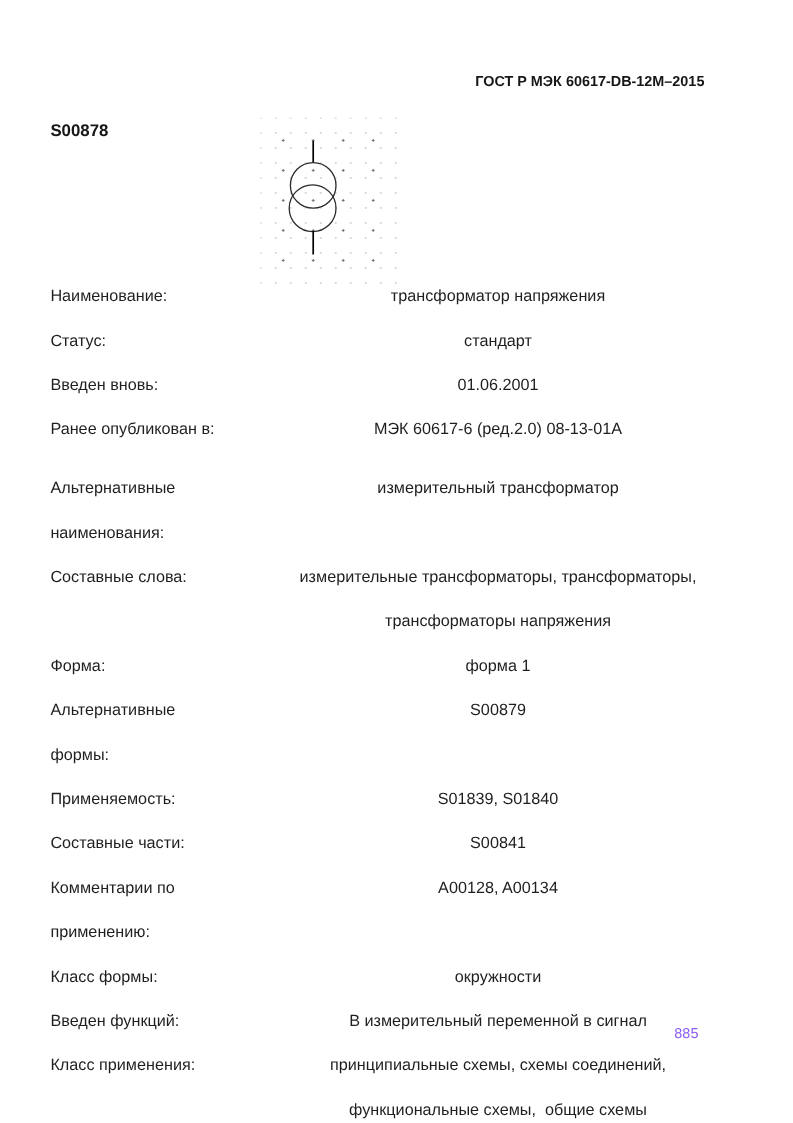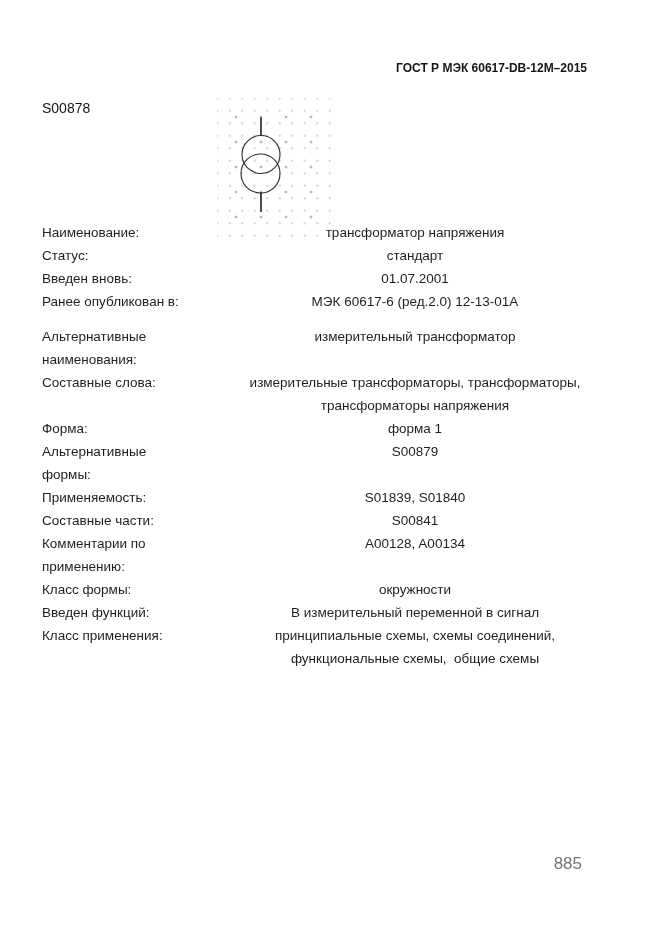--- a/index.html
+++ b/index.html
@@ -17,21 +17,21 @@
     position: absolute;
     top: 61px; right: 74px;
     font-size: 12px; font-weight: bold;
     color: #161616;
     white-space: pre;
   }
 
   .symbol-id {
     position: absolute;
     left: 42px; top: 100px;
-    font-size: 14px; font-weight: normal;
+    font-size: 14px; font-weight: bold;
     color: #161616;
   }
 
   .symbol-area {
     position: absolute;
     left: 217px; top: 98px;
     width: 114px; height: 139px;
     background-image:
       radial-gradient(circle, #6e6e6e 0.9px, rgba(0,0,0,0) 1.1px),
       radial-gradient(circle, #d6d6d6 1.0px, rgba(0,0,0,0) 1.2px);
@@ -43,27 +43,27 @@
   .fields {
     position: absolute;
     left: 42px; top: 221px;
     font-size: 13.5px;
     line-height: 23px;
   }
   .row { display: flex; align-items: flex-start; }
   .row.gap { margin-top: 12px; }
   .cell-label { width: 153px; flex: 0 0 153px; }
   .cell-value { width: 440px; text-align: center; }
-  .line { white-space: pre; }
+  .line { white-space: pre; margin-top: 14px; }
 
   .page-number {
     position: absolute;
     top: 854px; right: 79px;
-    font-size: 17px;
-    color: #737373;
+    font-size: 12px;
+    color: #8b5cf6;
   }
 </style>
 </head>
 <body>
 
 <div class="page">
 
   <div class="doc-header">ГОСТ Р МЭК 60617-DB-12M–2015</div>
 
   <div class="symbol-id">S00878</div>
@@ -95,30 +95,30 @@
       <div class="cell-value">
         <div class="line">стандарт</div>
       </div>
     </div>
 
     <div class="row">
       <div class="cell-label">
         <div class="line">Введен вновь:</div>
       </div>
       <div class="cell-value">
-        <div class="line">01.07.2001</div>
+        <div class="line">01.06.2001</div>
       </div>
     </div>
 
     <div class="row">
       <div class="cell-label">
         <div class="line">Ранее опубликован в:</div>
       </div>
       <div class="cell-value">
-        <div class="line">МЭК 60617-6 (ред.2.0) 12-13-01A</div>
+        <div class="line">МЭК 60617-6 (ред.2.0) 08-13-01A</div>
       </div>
     </div>
 
     <div class="row gap">
       <div class="cell-label">
         <div class="line">Альтернативные</div>
         <div class="line">наименования:</div>
       </div>
       <div class="cell-value">
         <div class="line">измерительный трансформатор</div>

